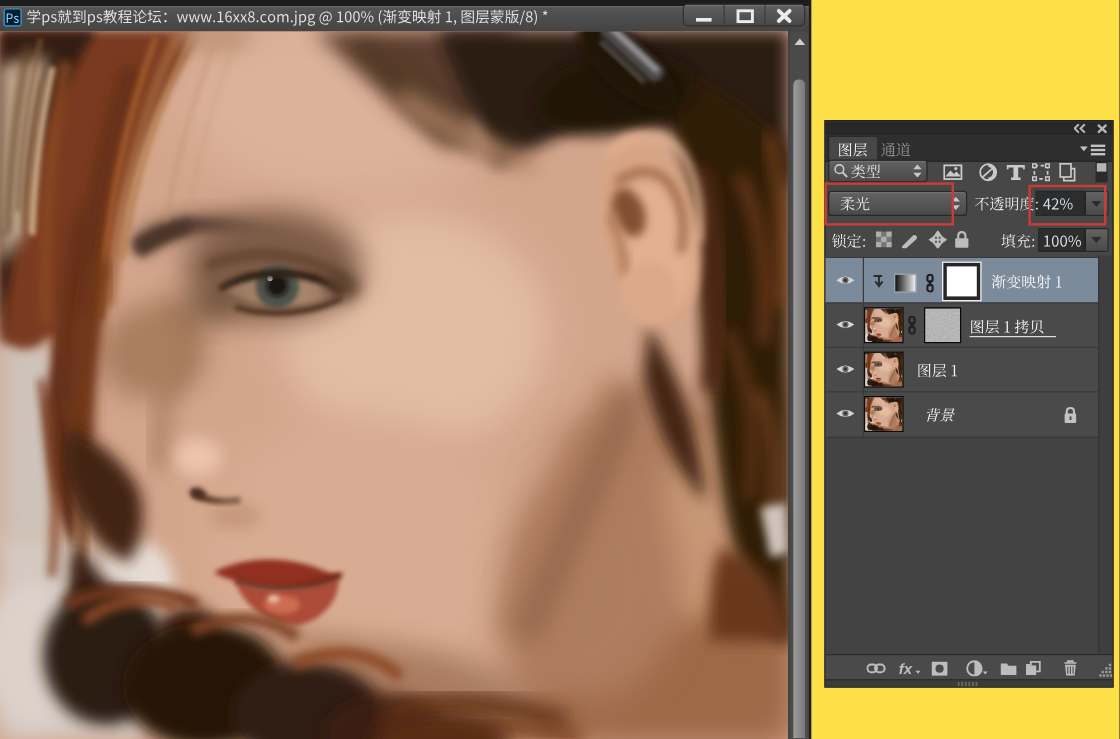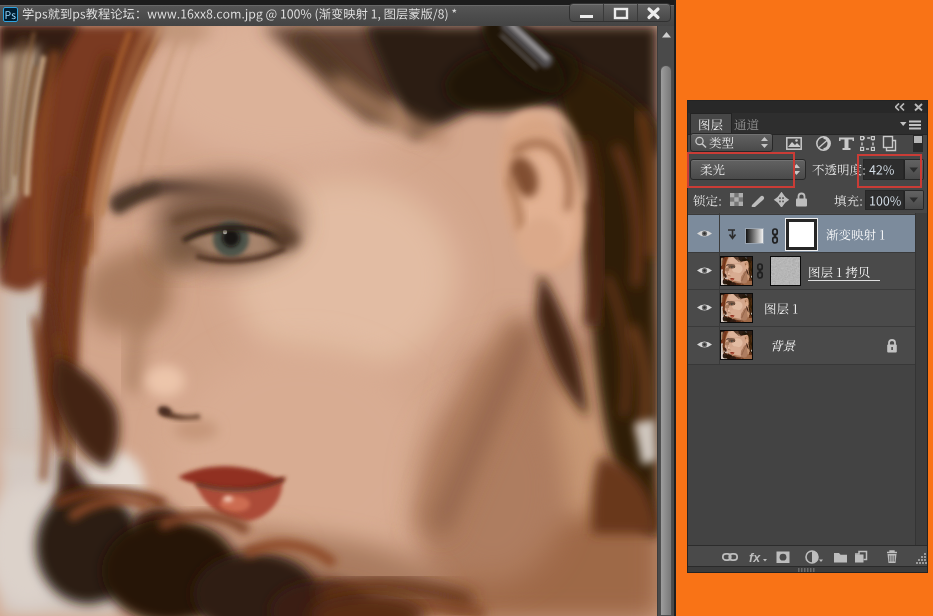--- a/index.html
+++ b/index.html
@@ -1,16 +1,16 @@
 <!DOCTYPE html>
 <html><head><meta charset="utf-8">
 <style>
 *{margin:0;padding:0;box-sizing:border-box}
 html,body{width:933px;height:616px;overflow:hidden;background:#2b2b2b;font-family:"Liberation Sans",sans-serif}
-#app{position:relative;width:933px;height:616px;background:#f97316;overflow:hidden}
+#app{position:relative;width:933px;height:616px;background:#fde047;overflow:hidden}
 .abs{position:absolute}
 #win{left:0;top:0;width:676px;height:616px;background:#3a3a3a;border-right:2px solid #1f1f1f}
 #tbar{left:0;top:0;width:674px;height:26px;background:linear-gradient(#565656 0,#4d4d4d 45%,#444 100%);border-top:5px solid #1c1c1c;box-shadow:inset 0 1px 0 #686868}
 #pslogo{left:3px;top:7px;width:15px;height:15px;background:#001d30;border:1px solid #2fa3e0;border-radius:2px}
 #btns{left:569px;top:3px;width:102px;height:19px;background:linear-gradient(#616161,#484848);border:1px solid #313131;border-radius:4px;box-shadow:inset 0 1px 0 #747474}
 .bdiv{top:0;width:1px;height:17px;background:#3a3a3a}
 #canvas{left:0;top:26px;width:657px;height:590px;overflow:hidden;background:#caa28a}
 #vsb{left:657px;top:26px;width:17px;height:590px;background:#4a4a4a;border-left:1px solid #3c3c3c}
 #vthumb{left:2px;top:39px;width:12px;height:551px;background:linear-gradient(90deg,#9d9d9d,#787878);border:1px solid #4f4f4f;border-radius:6px 6px 0 0}
 #panel{left:687px;top:100px;width:241px;height:473px;background:#474747;border:1px solid #232323}

